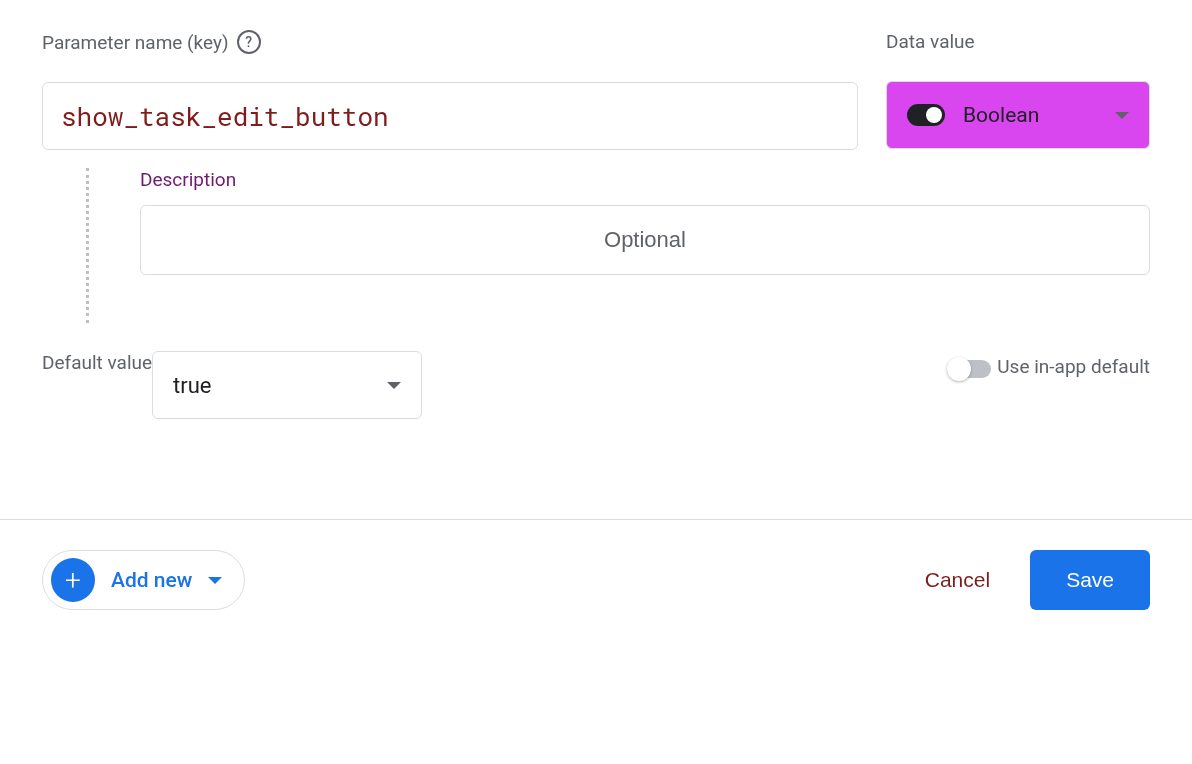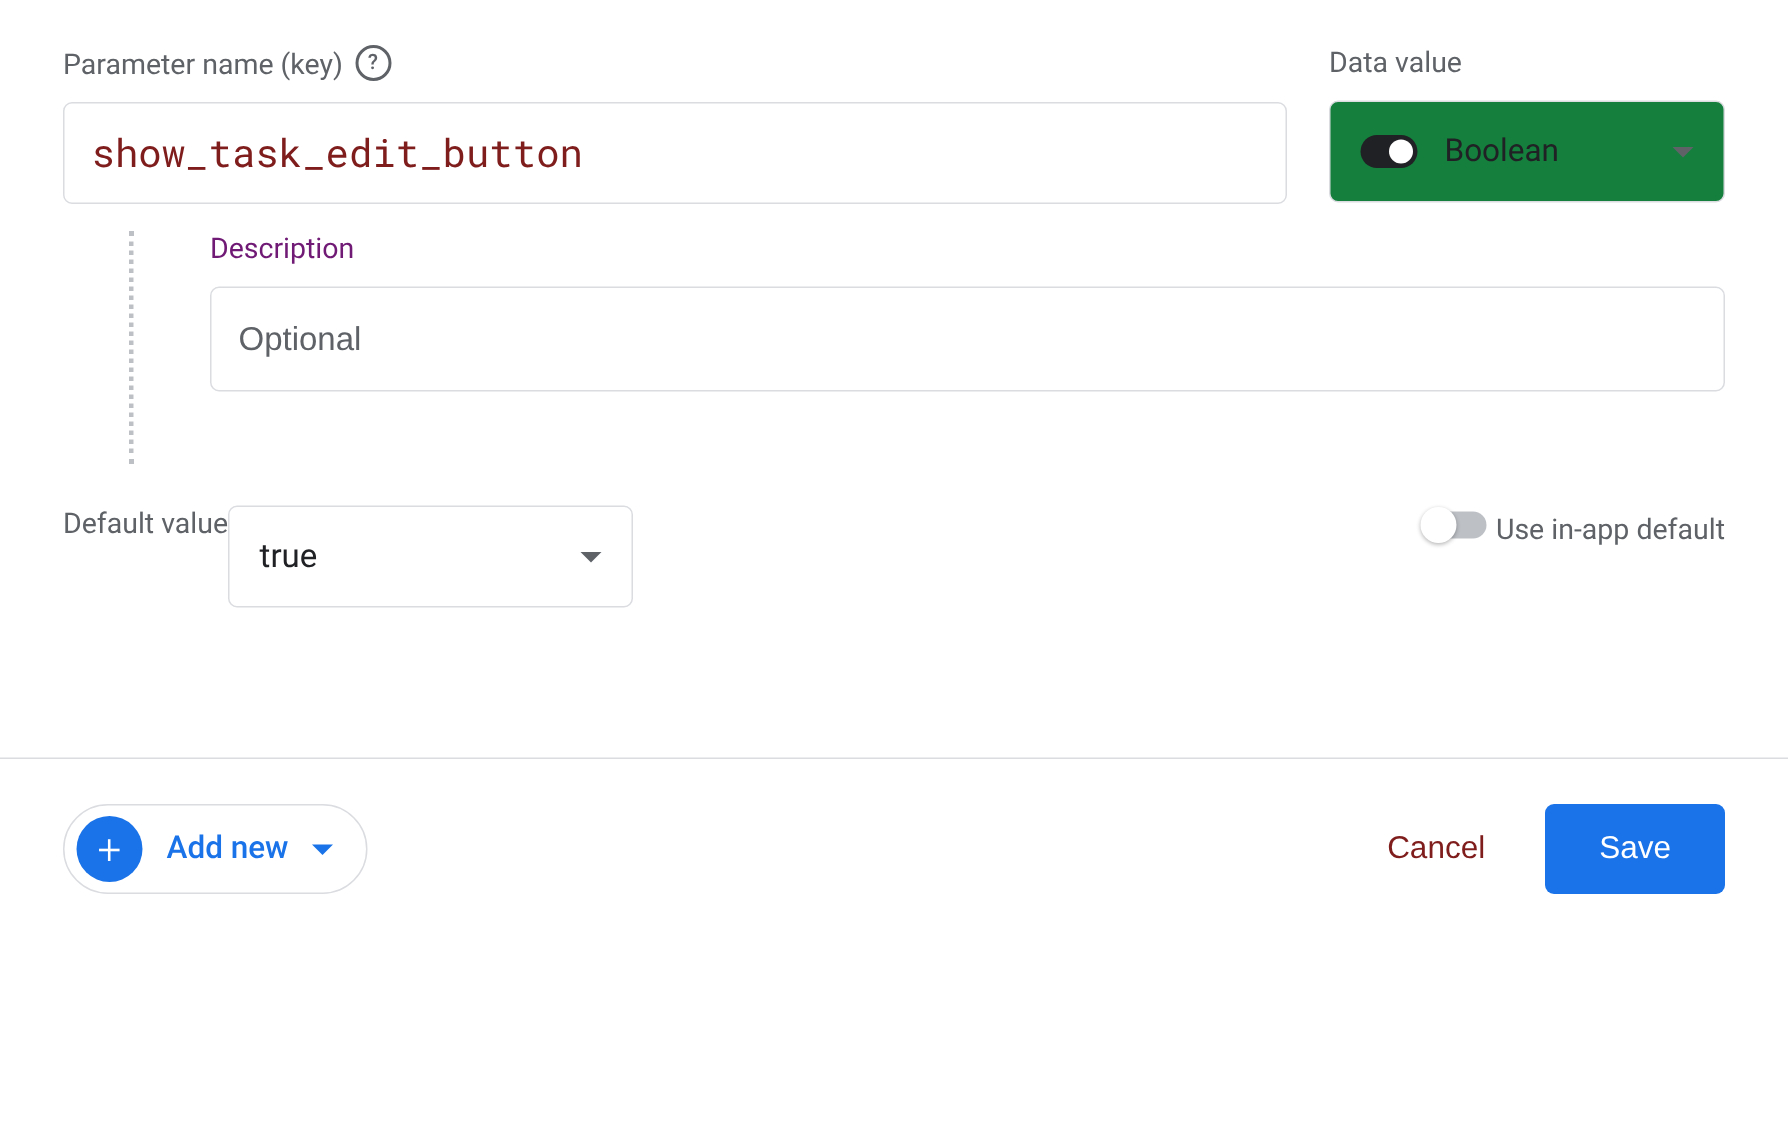--- a/index.html
+++ b/index.html
@@ -28,21 +28,21 @@
     .param-name-group {
       flex: 1;
     }
     .data-type-group {
       width: 264px;
     }
     .label-row {
       display: flex;
       align-items: center;
       gap: 8px;
-      margin-bottom: 14px;
+      margin-bottom: 28px;
     }
     .field-label {
       color: #5f6368;
       font-size: 19px;
       font-weight: 400;
     }
     .help-icon {
       display: inline-flex;
       align-items: center;
       justify-content: center;
@@ -69,21 +69,21 @@
     .data-type-select {
       width: 100%;
       height: 68px;
       border: 1px solid #dadce0;
       border-radius: 6px;
       padding: 0 20px;
       display: flex;
       align-items: center;
       justify-content: space-between;
       cursor: pointer;
-      background: #15803d;
+      background: #d946ef;
     }
     .data-type-left {
       display: flex;
       align-items: center;
       gap: 18px;
     }
     .boolean-icon {
       width: 38px;
       height: 22px;
       background: #202124;
@@ -133,20 +133,21 @@
     }
     .description-input {
       width: 100%;
       height: 70px;
       border: 1px solid #dadce0;
       border-radius: 6px;
       padding: 16px 18px;
       font-size: 22px;
       color: #5f6368;
       outline: none;
+      text-align: center;
     }
     .description-input::placeholder {
       color: #5f6368;
     }
     .default-section {
       margin-top: 76px;
       display: flex;
       justify-content: space-between;
       align-items: flex-start;
     }
@@ -171,21 +172,21 @@
       justify-content: space-between;
       cursor: pointer;
       background: #fff;
     }
     .default-value-text {
       font-size: 22px;
       color: #202124;
     }
     .in-app-default-row {
       display: flex;
-      align-items: flex-start;
+      align-items: flex-end;
       gap: 6px;
       margin-top: 4px;
     }
     .toggle-switch {
       width: 42px;
       height: 18px;
       background: #bdc1c6;
       border-radius: 11px;
       position: relative;
       cursor: pointer;

